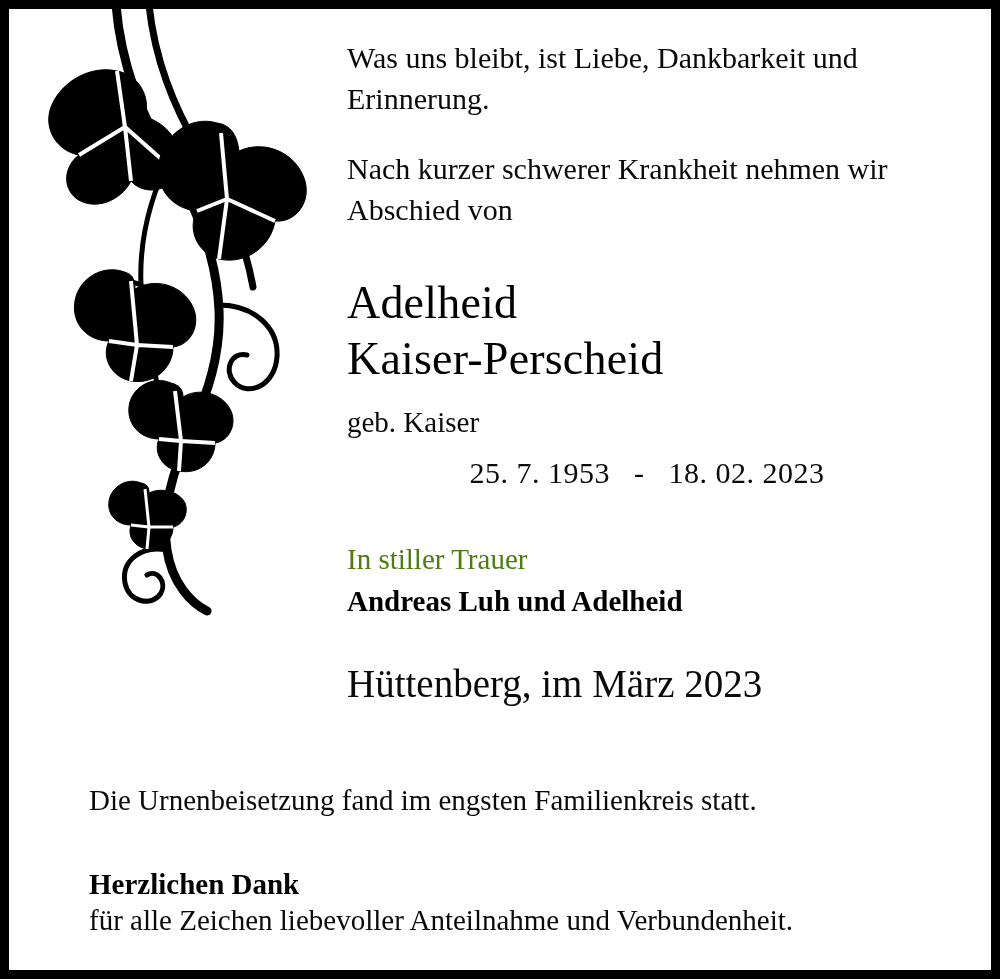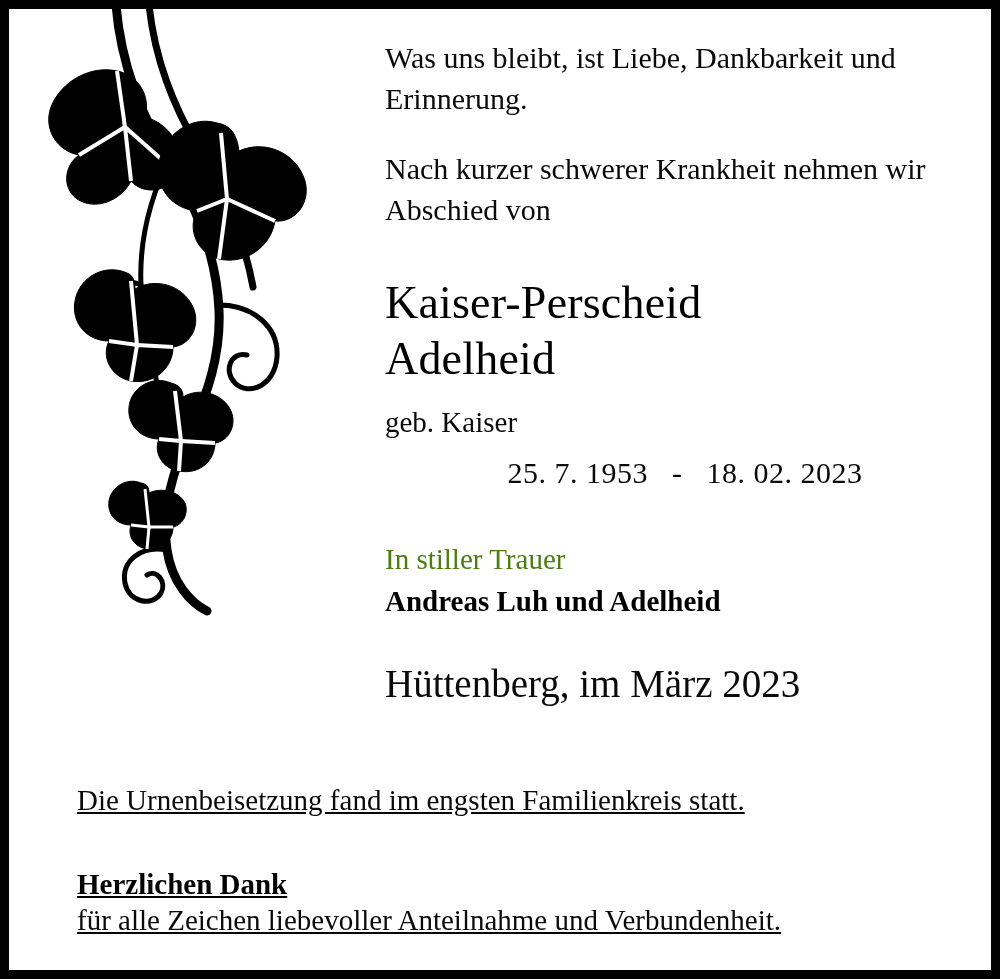--- a/index.html
+++ b/index.html
@@ -39,21 +39,21 @@
   }
   .ivy svg {
     display: block;
     width: 100%;
     height: 100%;
   }
 
   
   .text-col {
     position: absolute;
-    left: 376px;
+    left: 338px;
     top: 28px;
     width: 600px;
   }
   .para {
     color: #0a0a0a;
     font-size: 30px;
     line-height: 1.38;
     margin: 0;
   }
   .para + .para {
@@ -98,24 +98,23 @@
   }
   .place-date {
     margin-top: 40px;
     font-size: 39px;
     color: #0a0a0a;
   }
 
   
   .footer {
     position: absolute;
-    left: 68px;
+    left: 80px;
     top: 772px;
     width: 880px;
-    text-decoration: underline;
   }
   .footer .note {
     font-size: 29px;
     color: #0a0a0a;
     line-height: 1.35;
   }
   .footer .thanks-title {
     margin-top: 48px;
     font-size: 29px;
     font-weight: bold;
@@ -166,22 +165,22 @@
           <path d="M128 522 L 152 522 M128 522 L 126 544" fill="none" stroke="#fff" stroke-width="3"></path>
         </g>
       </svg>
     </div>
 
     <div class="text-col">
       <p class="para">Was uns bleibt, ist Liebe, Dankbarkeit und Erinnerung.</p>
       <p class="para">Nach kurzer schwerer Krankheit nehmen wir Abschied von</p>
 
       <div class="name-block">
+        <div class="name-line">Adelheid</div>
         <div class="name-line">Kaiser-Perscheid</div>
-        <div class="name-line">Adelheid</div>
         <div class="maiden">geb. Kaiser</div>
         <div class="dates">
           <span>25. 7. 1953</span>
           <span>&nbsp;&nbsp;</span><span>-</span><span>&nbsp;&nbsp;</span>
           <span>18. 02. 2023</span>
         </div>
       </div>
 
       <div class="mourning">In stiller Trauer</div>
       <div class="mourners">Andreas Luh und Adelheid</div>

